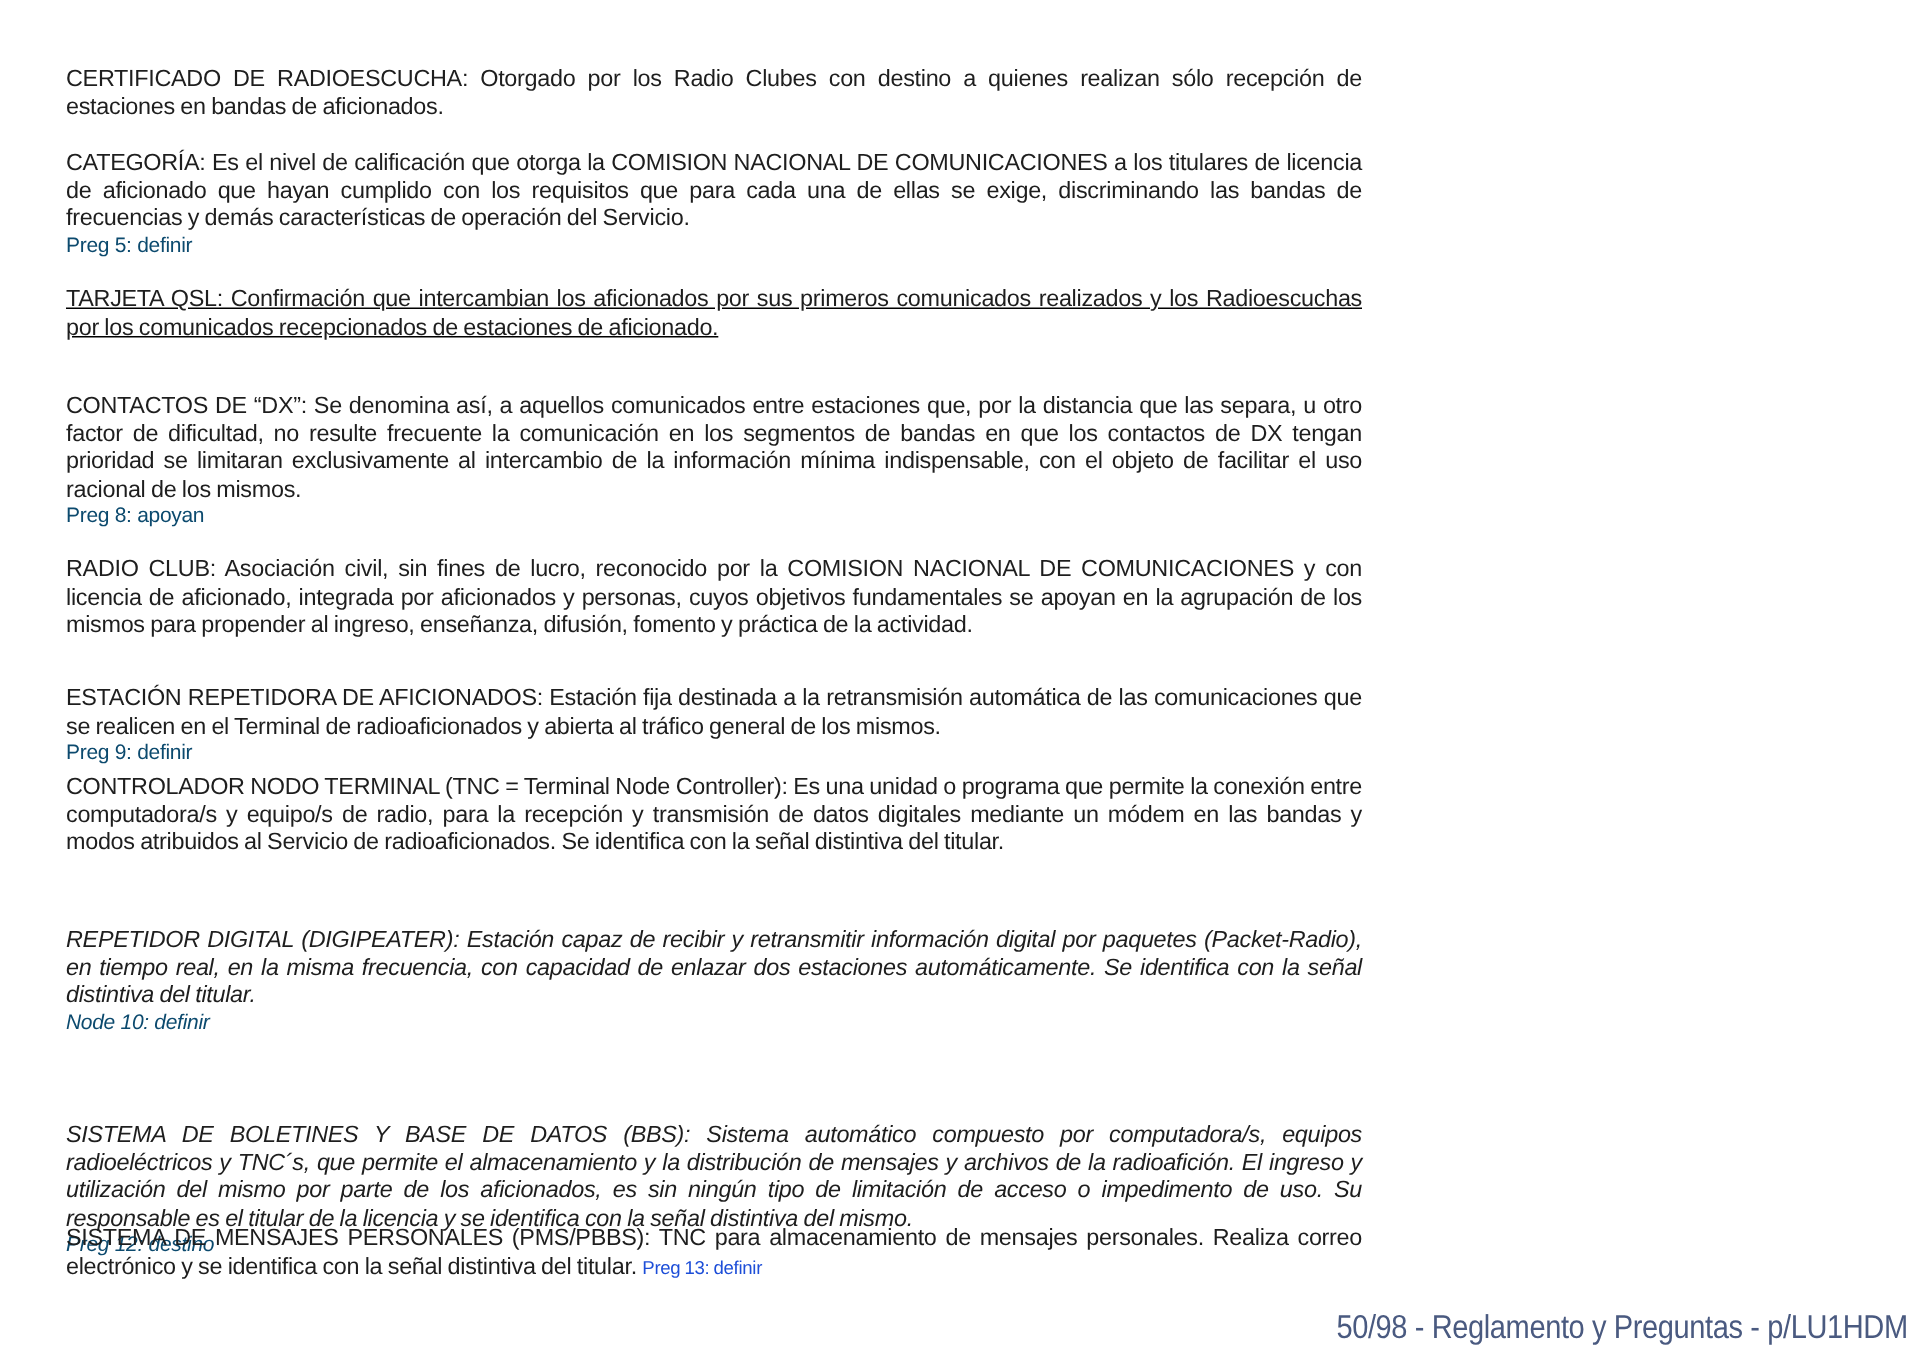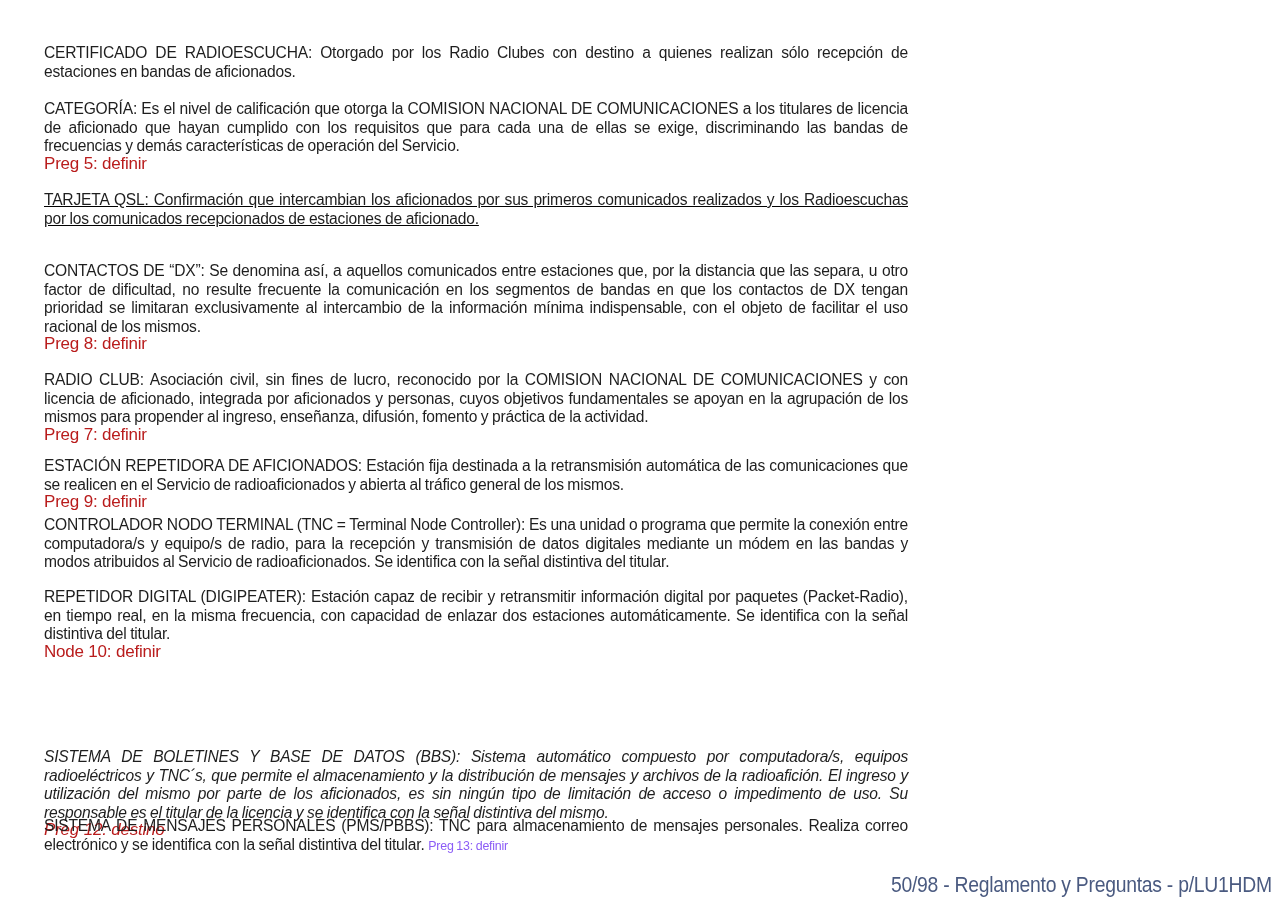--- a/index.html
+++ b/index.html
@@ -29,30 +29,30 @@
       margin: 0;
       font-size: 15.6px;
       line-height: 18.6px;
       color: #1e1e1e;
       text-align: justify;
       letter-spacing: -0.2px;
       word-spacing: -0.5px;
     }
     .preg {
       display: block;
-      font-size: 17px;
+      font-size: 14px;
       line-height: 15px;
-      color: #b91c1c;
+      color: #0c4a6e;
       letter-spacing: -0.2px;
       margin-top: 0px;
     }
     .preg-inline {
       display: inline;
       font-size: 12.4px;
-      color: #8b5cf6;
+      color: #1d4ed8;
       letter-spacing: -0.2px;
     }
     .footer {
       position: absolute;
       right: 8px;
       top: 872px;
       font-size: 22px;
       line-height: 26px;
       color: #4a5a80;
       letter-spacing: -0.3px;
@@ -74,38 +74,37 @@
     <p class="body-text">CATEGORÍA: Es el nivel de calificación que otorga la COMISION NACIONAL DE COMUNICACIONES a los titulares de licencia de aficionado que hayan cumplido con los requisitos que para cada una de ellas se exige, discriminando las bandas de frecuencias y demás características de operación del Servicio.</p>
     <span class="preg">Preg 5: definir</span>
   </div>
 
   <div class="entry" style="top:191px;text-decoration:underline;">
     <p class="body-text">TARJETA QSL: Confirmación que intercambian los aficionados por sus primeros comunicados realizados y los Radioescuchas por los comunicados recepcionados de estaciones de aficionado.</p>
   </div>
 
   <div class="entry" style="top:262px;">
     <p class="body-text">CONTACTOS DE “DX”: Se denomina así, a aquellos comunicados entre estaciones que, por la distancia que las separa, u otro factor de dificultad, no resulte frecuente la comunicación en los segmentos de bandas en que los contactos de DX tengan prioridad se limitaran exclusivamente al intercambio de la información mínima indispensable, con el objeto de facilitar el uso racional de los mismos.</p>
-    <span class="preg">Preg 8: definir</span>
+    <span class="preg">Preg 8: apoyan</span>
   </div>
 
   <div class="entry" style="top:371px;">
     <p class="body-text">RADIO CLUB: Asociación civil, sin fines de lucro, reconocido por la COMISION NACIONAL DE COMUNICACIONES y con licencia de aficionado, integrada por aficionados y personas, cuyos objetivos fundamentales se apoyan en la agrupación de los mismos para propender al ingreso, enseñanza, difusión, fomento y práctica de la actividad.</p>
-    <span class="preg">Preg 7: definir</span>
   </div>
 
   <div class="entry" style="top:457px;">
-    <p class="body-text">ESTACIÓN REPETIDORA DE AFICIONADOS: Estación fija destinada a la retransmisión automática de las comunicaciones que se realicen en el Servicio de radioaficionados y abierta al tráfico general de los mismos.</p>
+    <p class="body-text">ESTACIÓN REPETIDORA DE AFICIONADOS: Estación fija destinada a la retransmisión automática de las comunicaciones que se realicen en el Terminal de radioaficionados y abierta al tráfico general de los mismos.</p>
     <span class="preg">Preg 9: definir</span>
   </div>
 
   <div class="entry" style="top:516px;">
     <p class="body-text">CONTROLADOR NODO TERMINAL (TNC = Terminal Node Controller): Es una unidad o programa que permite la conexión entre computadora/s y equipo/s de radio, para la recepción y transmisión de datos digitales mediante un módem en las bandas y modos atribuidos al Servicio de radioaficionados. Se identifica con la señal distintiva del titular.</p>
   </div>
 
-  <div class="entry" style="top:588px;">
+  <div class="entry" style="top:618px;font-style:italic;">
     <p class="body-text">REPETIDOR DIGITAL (DIGIPEATER): Estación capaz de recibir y retransmitir información digital por paquetes (Packet-Radio), en tiempo real, en la misma frecuencia, con capacidad de enlazar dos estaciones automáticamente. Se identifica con la señal distintiva del titular.</p>
     <span class="preg">Node 10: definir</span>
   </div>
 
   <div class="entry" style="top:748px;font-style:italic;">
     <p class="body-text">SISTEMA DE BOLETINES Y BASE DE DATOS (BBS): Sistema automático compuesto por computadora/s, equipos radioeléctricos y TNC´s, que permite el almacenamiento y la distribución de mensajes y archivos de la radioafición. El ingreso y utilización del mismo por parte de los aficionados, es sin ningún tipo de limitación de acceso o impedimento de uso. Su responsable es el titular de la licencia y se identifica con la señal distintiva del mismo.</p>
     <span class="preg">Preg 12: destino</span>
   </div>
 
   <div class="entry" style="top:817px;">

